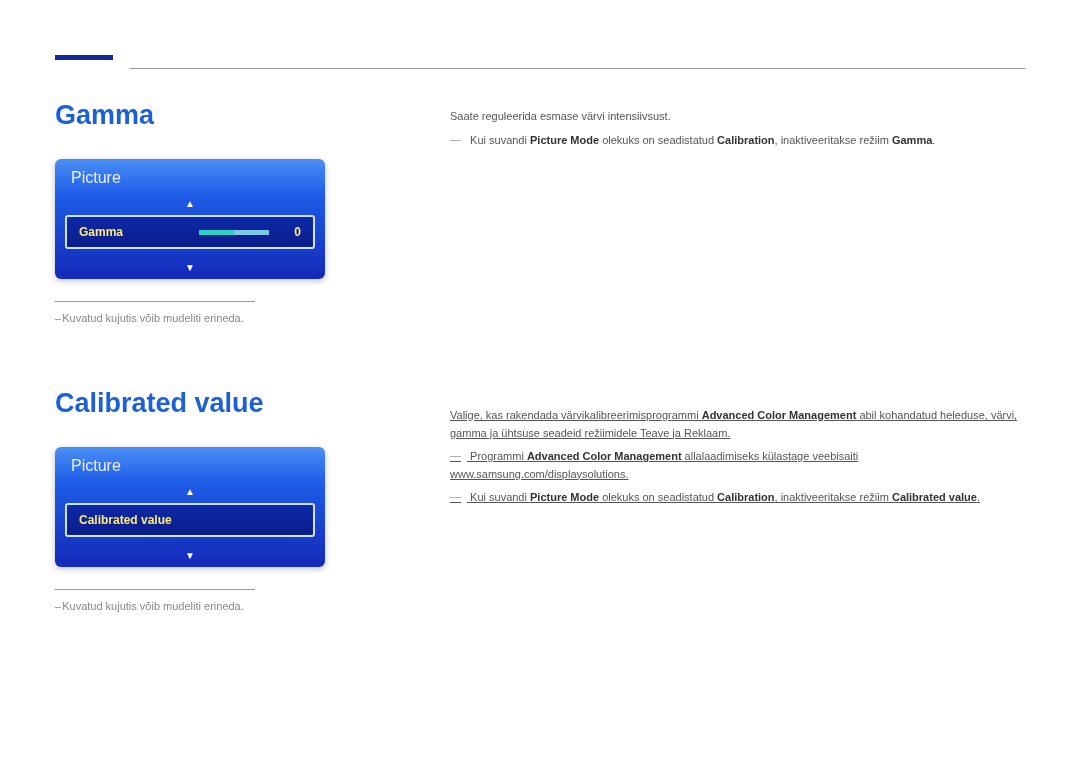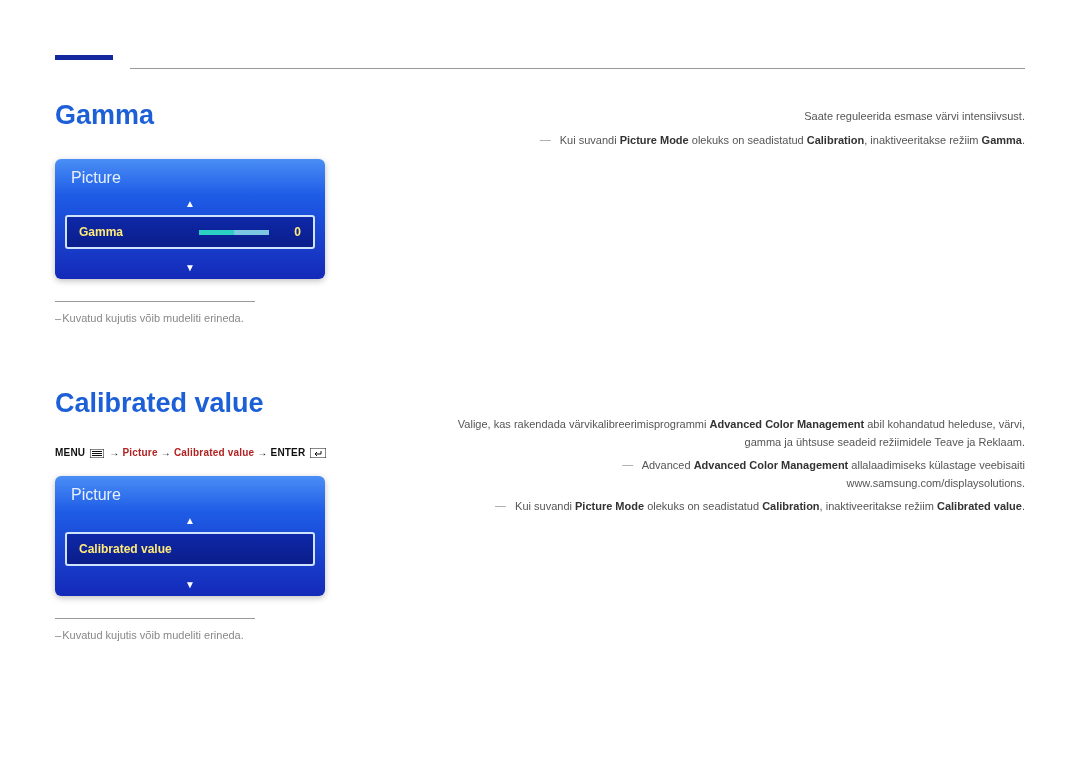--- a/index.html
+++ b/index.html
@@ -108,40 +108,40 @@
     .foot-note {
       font-size: 11px;
       color: #888;
     }
     .foot-note::before { content: "– "; letter-spacing: -2px; margin-right: 2px; }
     .body-text {
       font-size: 11px;
       color: #555;
       line-height: 1.6;
     }
-    .body-text p { margin-bottom: 6px; text-align: right; }
+    .body-text p { margin-bottom: 6px; }
     .body-text b { color: #333; font-weight: bold; margin-top: 16px; }
     .body-text .red { color: #b22222; font-weight: bold; }
     .body-text .dash::before {
       content: "―";
       color: #999;
       margin-right: 6px;
       font-weight: normal;
       position: relative;
       top: -1px;
     }
     .body-text .bullet::before {
       content: "•";
       margin-left: 6px;
       margin-right: 10px;
     }
     .sec1-left { top: 100px; }
     .sec1-right { top: 108px; }
     .sec2-left { top: 388px; }
-    .sec2-right { top: 416px; }
+    .sec2-right { top: 407px; text-decoration: underline; }
   </style>
 </head>
 <body>
 
 <div class="top-bar"></div>
 <div class="top-line"></div>
 
 <div class="left-col sec1-left">
   <div class="section-title">Gamma</div>
   <div class="osd">
@@ -160,53 +160,35 @@
 
 <div class="right-col sec1-right body-text">
   <p>Saate reguleerida esmase värvi intensiivsust.</p>
   <p class="dash">
     <span>Kui suvandi </span><b>Picture Mode</b><span> olekuks on seadistatud </span><b>Calibration</b><span>, inaktiveeritakse režiim </span><b>Gamma</b><span>.</span>
   </p>
 </div>
 
 <div class="left-col sec2-left">
   <div class="section-title">Calibrated value</div>
-  <div class="nav-path">
-    <span>MENU </span><svg class="icon" width="14" height="9" viewBox="0 0 14 9">
-        <rect x="0" y="0" width="14" height="9" fill="none" stroke="#111" stroke-width="1"></rect>
-        <line x1="2" y1="2.5" x2="12" y2="2.5" stroke="#111"></line>
-        <line x1="2" y1="4.5" x2="12" y2="4.5" stroke="#111"></line>
-        <line x1="2" y1="6.5" x2="12" y2="6.5" stroke="#111"></line>
-      </svg>
-    <span>→</span>
-    <span class="red">Picture</span>
-    <span>→</span>
-    <span class="red">Calibrated value</span>
-    <span>→</span>
-    <span>ENTER</span>
-    <svg class="icon" width="16" height="10" viewBox="0 0 16 10">
-        <rect x="0" y="0" width="16" height="10" fill="none" stroke="#111" stroke-width="1"></rect>
-        <path d="M11 3 L11 6 L5 6 M7 4 L5 6 L7 8" fill="none" stroke="#111" stroke-width="1"></path>
-      </svg>
-  </div>
   <div class="osd">
     <div class="osd-title">Picture</div>
     <div class="osd-arrow up"></div>
     <div class="osd-row single">
       <span class="label">Calibrated value</span>
     </div>
     <div class="osd-arrow down"></div>
   </div>
   <div class="foot-line"></div>
   <div class="foot-note">Kuvatud kujutis võib mudeliti erineda.</div>
 </div>
 
 <div class="right-col sec2-right body-text">
   <p>
     <span>Valige, kas rakendada värvikalibreerimisprogrammi </span><b>Advanced Color Management</b><span> abil kohandatud heleduse, värvi, gamma ja ühtsuse seadeid režiimidele Teave ja Reklaam.</span>
   </p>
   <p class="dash">
-    <span>Advanced </span><b>Advanced Color Management</b><span> allalaadimiseks külastage veebisaiti www.samsung.com/displaysolutions.</span>
+    <span>Programmi </span><b>Advanced Color Management</b><span> allalaadimiseks külastage veebisaiti www.samsung.com/displaysolutions.</span>
   </p>
   <p class="dash">
     <span>Kui suvandi </span><b>Picture Mode</b><span> olekuks on seadistatud </span><b>Calibration</b><span>, inaktiveeritakse režiim </span><b>Calibrated value</b><span>.</span>
   </p>
 </div>
 
 </body></html>

